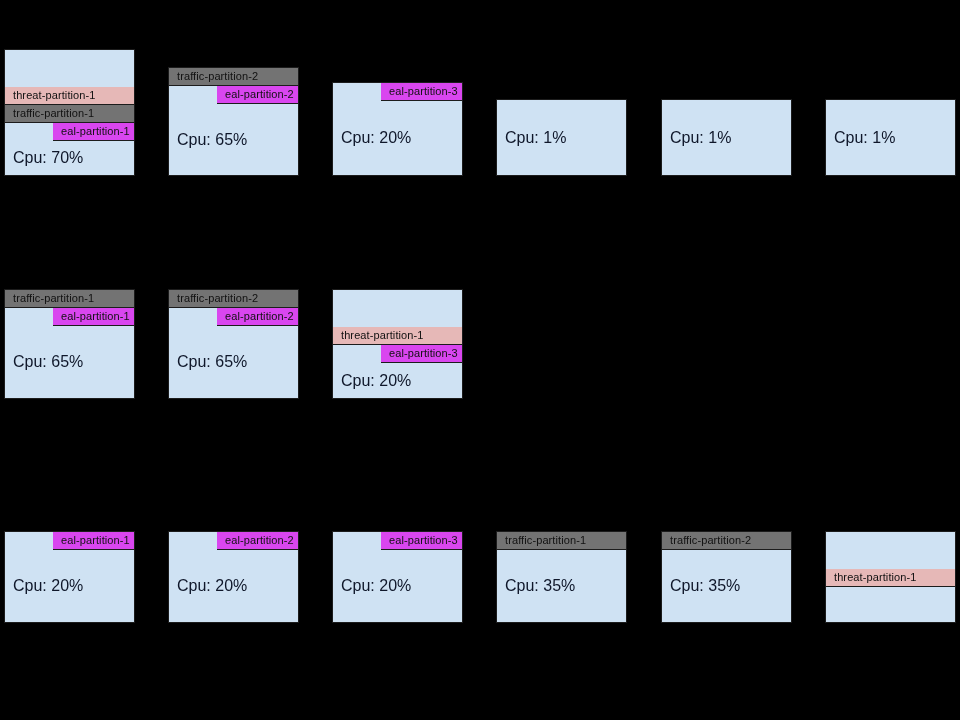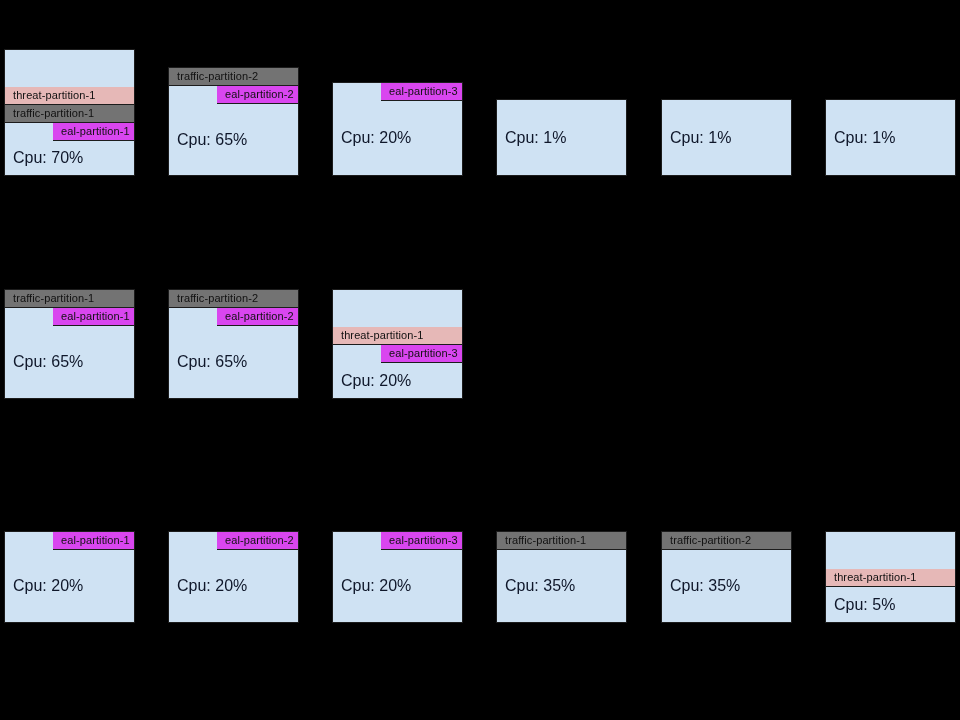--- a/index.html
+++ b/index.html
@@ -146,17 +146,14 @@
       </div>
     </div>
     <div class="node" style="left: 661px; top: 531px; width: 131px; height: 92px;">
       <div class="stripe traffic">traffic-partition-2</div>
       <div class="body">
         <span class="cpu">Cpu: 35%</span>
       </div>
     </div>
     <div class="node" style="left: 825px; top: 531px; width: 131px; height: 92px;">
       <div class="stripe threat">threat-partition-1</div>
-      <div class="body">
-        <span class="cpu">Cpu: 5%</span>
-      </div>
     </div>
   </div>
 
 </body></html>

